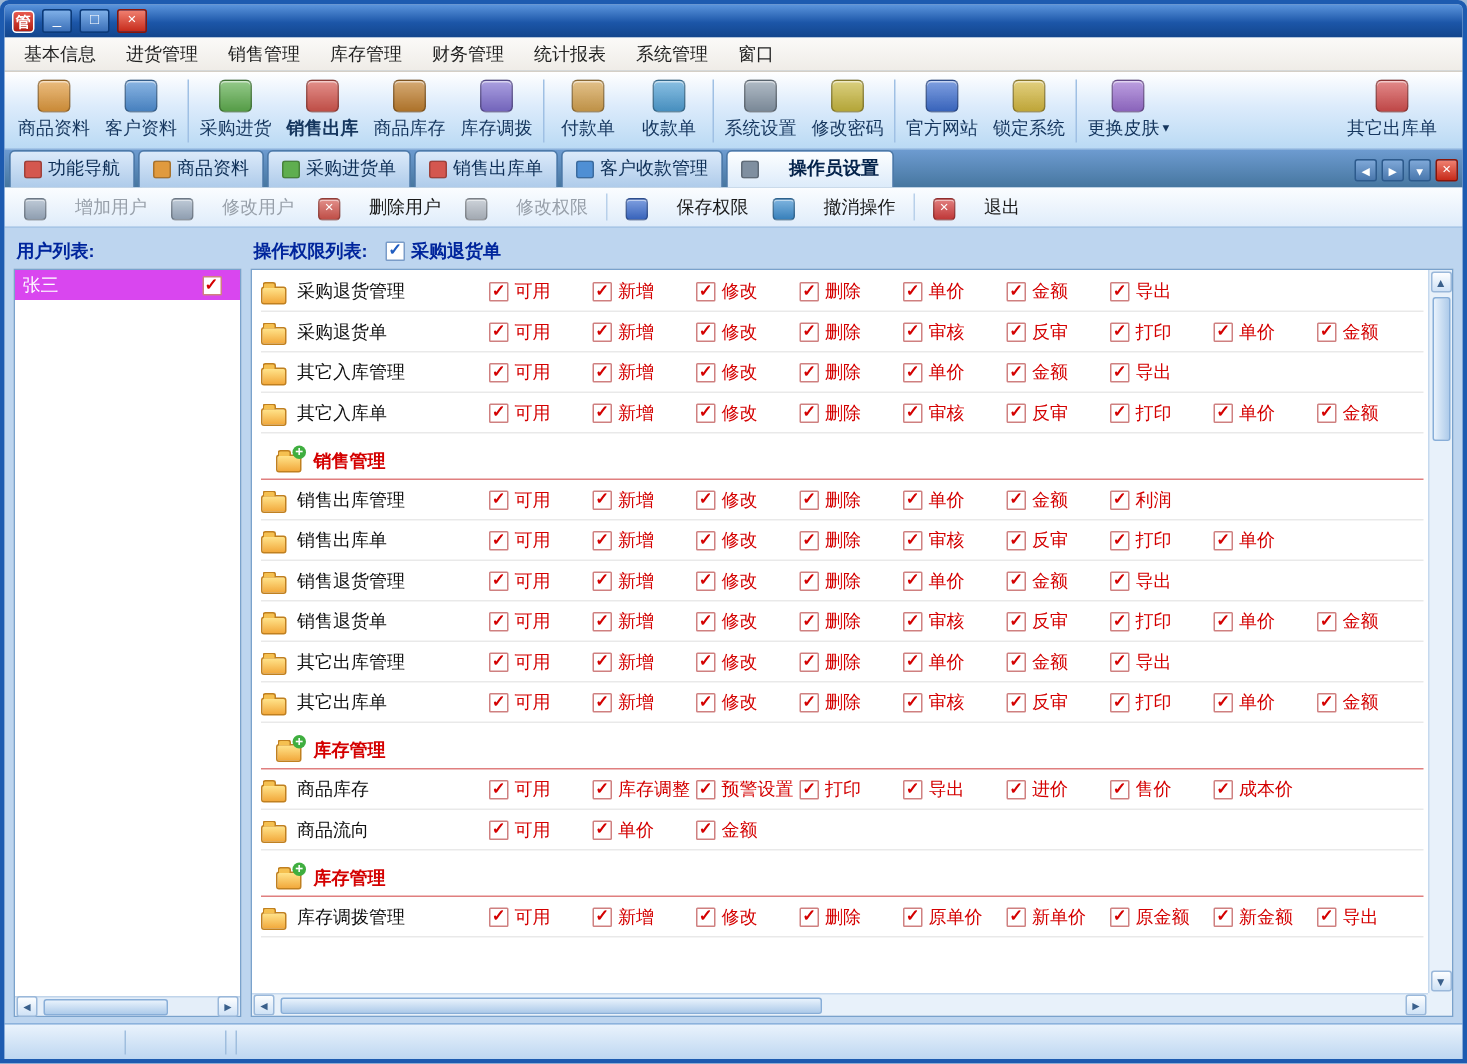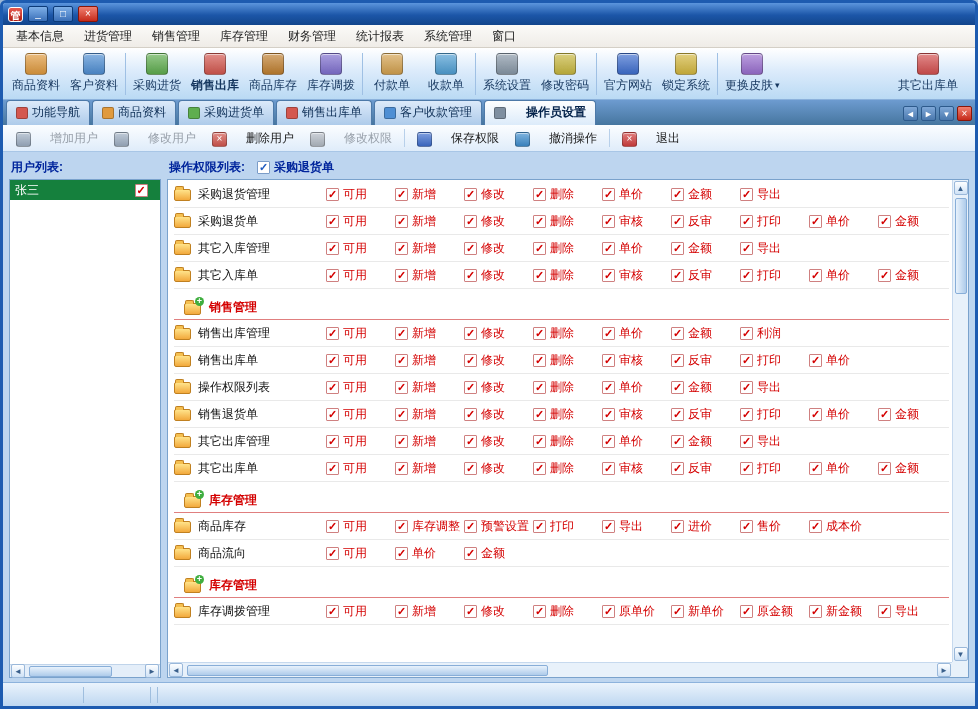--- a/index.html
+++ b/index.html
@@ -58,34 +58,34 @@
   .act-sep{width:1px;height:18px;background:#b8d0ea;margin:0 3px;}
   
   .content{flex:1;display:flex;gap:6px;padding:4px 6px 4px 6px;min-height:0;background:#bdd5ef;}
   .panel-label{color:#00259c;font-weight:bold;padding:3px 2px;flex:0 0 auto;}
   .left-col{width:152px;flex:0 0 152px;display:flex;flex-direction:column;min-height:0;}
   .user-table{flex:1;background:#fff;border:1px solid #7aa2cc;display:flex;flex-direction:column;min-height:0;}
   .ut-header{display:flex;height:20px;flex:0 0 20px;background:linear-gradient(#cfe2f6,#8cb4e0);
     border-bottom:1px solid #7aa2cc;align-items:center;}
   .ut-h1{flex:1;padding-left:5px;border-right:1px solid #9ab8da;height:100%;display:flex;align-items:center;}
   .ut-h2{width:38px;flex:0 0 38px;display:flex;align-items:center;justify-content:center;height:100%;}
-  .ut-row{display:flex;height:20px;flex:0 0 20px;background:#15803d;color:#fff;align-items:center;}
+  .ut-row{display:flex;height:20px;flex:0 0 20px;background:#d946ef;color:#fff;align-items:center;}
   .ut-c1{flex:1;padding-left:5px;}
   .ut-c2{width:38px;flex:0 0 38px;display:flex;align-items:center;justify-content:center;}
   .ut-empty{flex:1;}
   .ut-hscroll{height:13px;flex:0 0 13px;background:#e4eef9;border-top:1px solid #c0d4ea;display:flex;align-items:center;}
   
   .right-col{flex:1;display:flex;flex-direction:column;min-width:0;min-height:0;}
   .perm-header{display:flex;align-items:center;gap:10px;flex:0 0 auto;}
   .selectall{display:flex;align-items:center;gap:4px;color:#00259c;font-weight:bold;}
   .perm-panel{flex:1;background:#fff;border:1px solid #7aa2cc;position:relative;min-height:0;
     padding:0 17px 15px 0;overflow:hidden;}
   .perm-list{height:100%;overflow:hidden;padding:1px 2px 0 6px;}
   .perm-row{display:flex;align-items:center;height:27px;border-bottom:1px solid #e9e9e9;}
-  .row-label-cell{display:flex;align-items:flex-start;gap:7px;width:152px;flex:0 0 152px;color:#101010;white-space:nowrap;}
+  .row-label-cell{display:flex;align-items:flex-end;gap:7px;width:152px;flex:0 0 152px;color:#101010;white-space:nowrap;}
   .perm-cell{display:inline-flex;align-items:center;gap:4px;min-width:66px;margin-right:3px;white-space:nowrap;}
   .cb{width:13px;height:13px;flex:0 0 13px;border:1px solid #cf8080;background:#fff;border-radius:1px;
     color:#d40000;font-weight:bold;font-size:11px;line-height:1;display:flex;align-items:center;justify-content:center;}
   .cb.blue{color:#1f5cc0;border-color:#7a9cc8;}
   .perm-lbl{color:#d40000;}
   .folder{width:17px;height:12px;flex:0 0 17px;background:linear-gradient(#ffe38a,#f2a93c);
     border:1px solid #c08020;border-radius:2px;position:relative;margin-top:3px;}
   .folder::before{content:'';position:absolute;top:-4px;left:0;width:7px;height:3px;
     background:#f5c050;border:1px solid #c08020;border-bottom:none;border-radius:2px 2px 0 0;}
   .folder.plus::after{content:'+';position:absolute;top:-7px;right:-4px;width:9px;height:9px;border-radius:50%;
@@ -557,21 +557,21 @@
                 <span class="perm-lbl">打印</span>
               </span>
               <span class="perm-cell">
                 <span class="cb">✓</span>
                 <span class="perm-lbl">单价</span>
               </span>
             </div>
             <div class="perm-row">
               <span class="row-label-cell">
                 <span class="folder"></span>
-                <span>操作权限列表</span>
+                <span>销售退货管理</span>
               </span>
               <span class="perm-cell">
                 <span class="cb">✓</span>
                 <span class="perm-lbl">可用</span>
               </span>
               <span class="perm-cell">
                 <span class="cb">✓</span>
                 <span class="perm-lbl">新增</span>
               </span>
               <span class="perm-cell">

